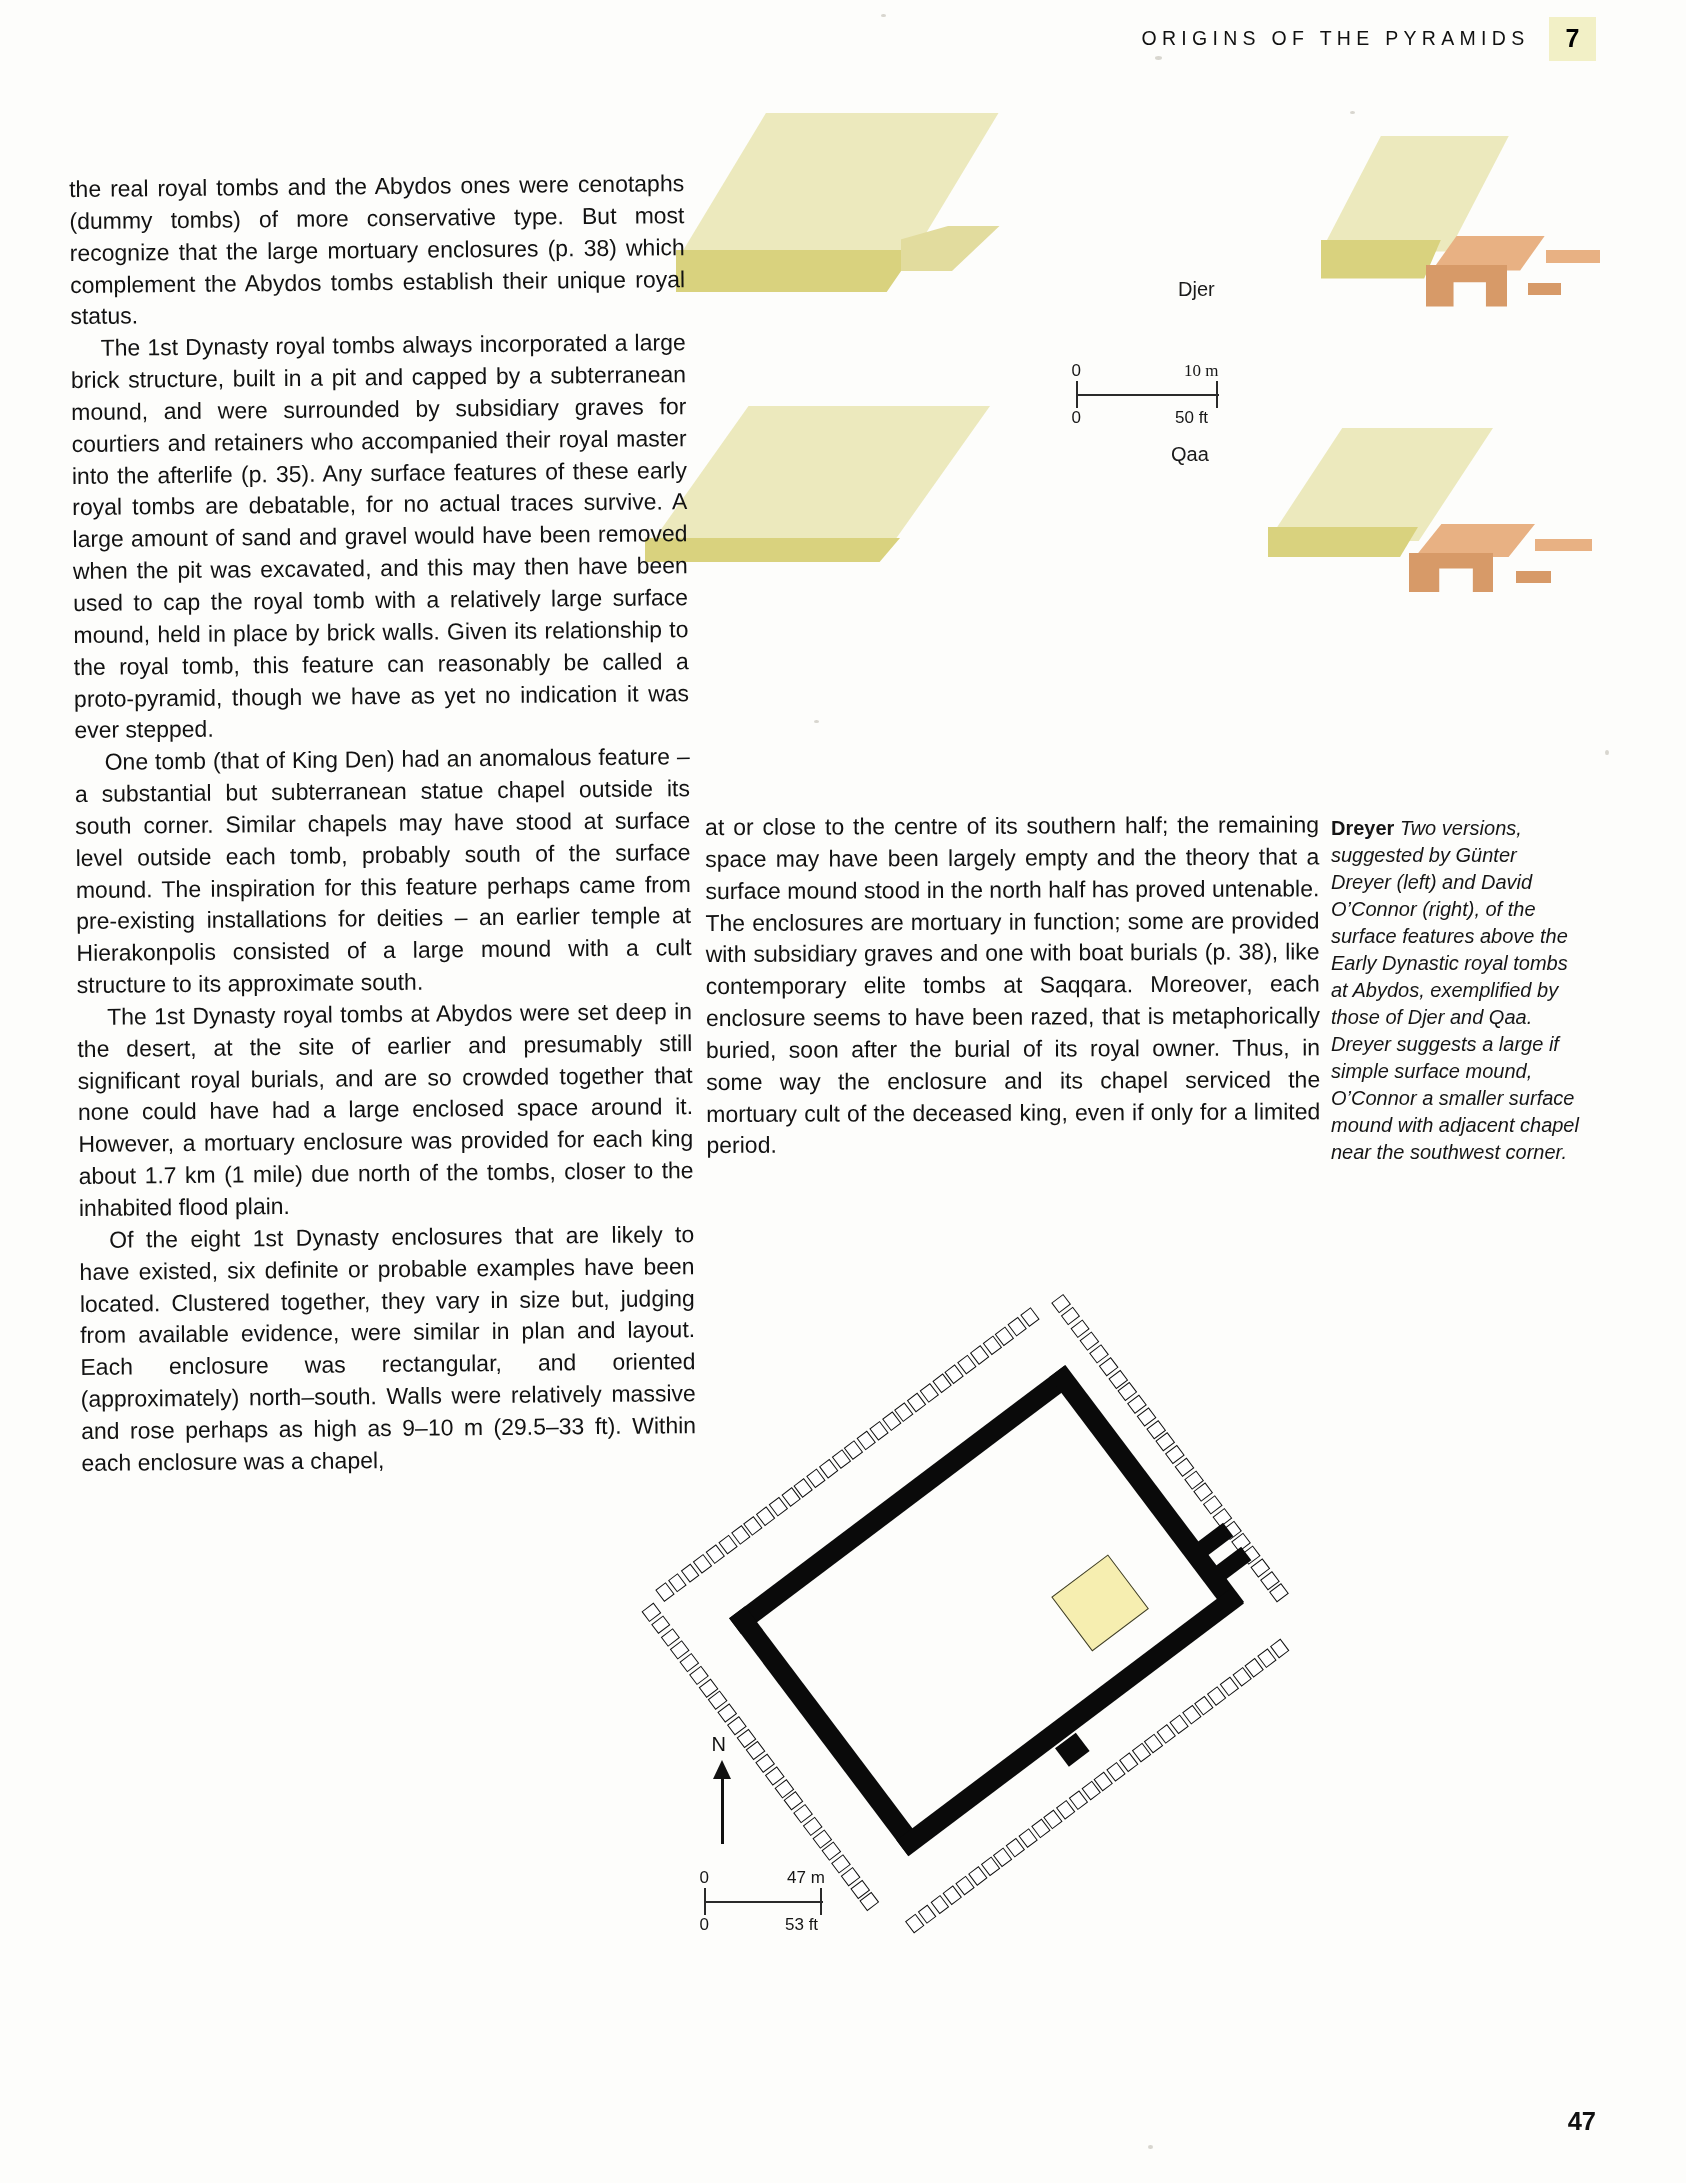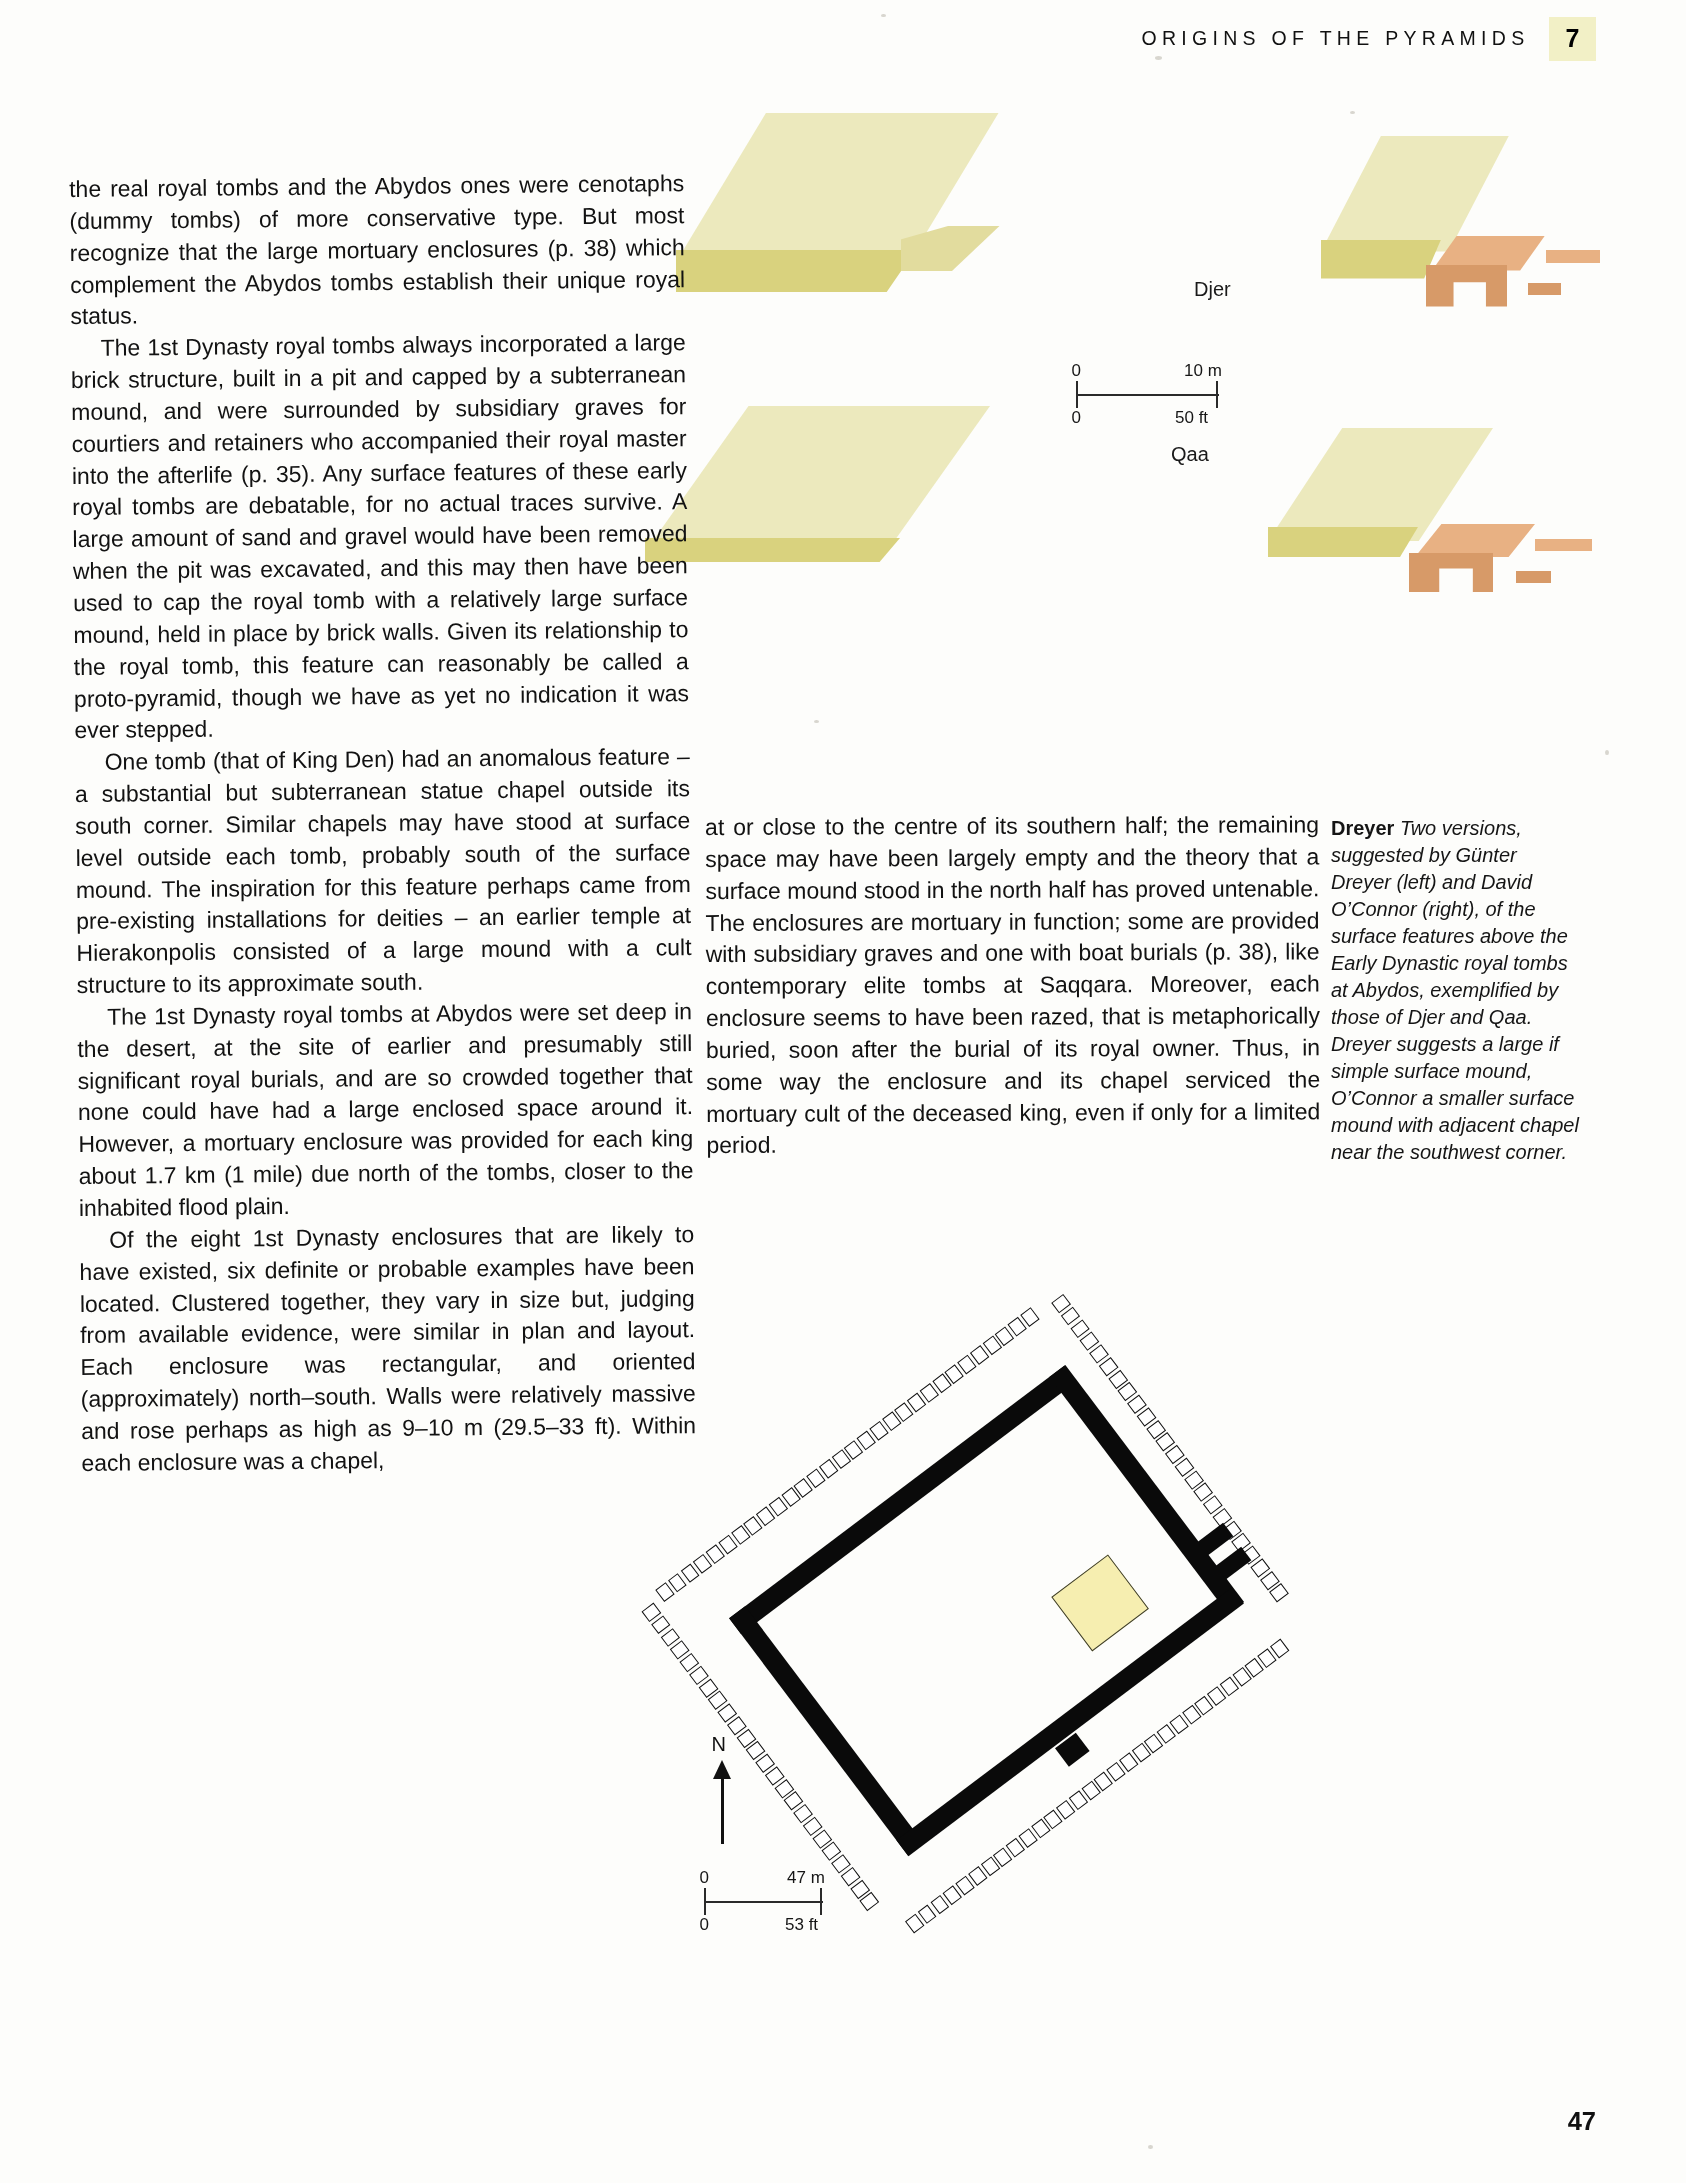--- a/index.html
+++ b/index.html
@@ -89,21 +89,21 @@
 
     <div class="mastaba" style="left:-22.5px;top:-15px;width:390px;height:195px;">
       <div class="slab-top" style="left:0;top:0;width:323px;height:150px;
                   clip-path:polygon(28% 0%,100% 0%,72% 100%,0% 100%);"></div>
       <div class="slab-front" style="left:0;top:137px;width:240px;height:42px;
                   clip-path:polygon(0% 0%,100% 0%,88% 100%,0% 100%);"></div>
       <div class="slab-side" style="left:225px;top:113px;width:99px;height:45px;
                   clip-path:polygon(0% 30%,48% 0%,100% 0%,52% 100%,0% 100%);"></div>
     </div>
 
-    <div class="lbl" style="left:480px;top:150px;margin-left:16px;">Djer</div>
+    <div class="lbl" style="left:480px;top:150px;">Djer</div>
 
     <div class="mastaba" style="left:623px;top:7.5px;width:300px;height:173px;">
       <div class="slab-top" style="left:0;top:0;width:188px;height:116px;
                   clip-path:polygon(32% 0%,100% 0%,68% 100%,0% 100%);"></div>
       <div class="slab-front" style="left:0;top:104px;width:120px;height:39px;
                   clip-path:polygon(0% 0%,100% 0%,86% 100%,0% 100%);"></div>
       <div class="chap" style="left:111px;top:100px;width:113px;height:35px;
                   clip-path:polygon(22% 0%,100% 0%,78% 100%,0% 100%);"></div>
       <div class="chap-d" style="left:105px;top:129px;width:81px;height:42px;
                   clip-path:polygon(0% 0%,100% 0%,100% 100%,74% 100%,74% 42%,34% 42%,34% 100%,0% 100%);"></div>
@@ -128,21 +128,21 @@
       <div class="chap" style="left:147px;top:96px;width:120px;height:33px;
                   clip-path:polygon(22% 0%,100% 0%,78% 100%,0% 100%);"></div>
       <div class="chap-d" style="left:141px;top:125px;width:84px;height:39px;
                   clip-path:polygon(0% 0%,100% 0%,100% 100%,76% 100%,76% 40%,36% 40%,36% 100%,0% 100%);"></div>
       <div class="chap" style="left:267px;top:111px;width:57px;height:12px;"></div>
       <div class="chap-d" style="left:248px;top:143px;width:35px;height:12px;"></div>
     </div>
 
     <div class="scalebar" style="left:375px;top:233px;width:195px;height:83px;">
       <div class="sb-txt" style="left:-1.5px;top:0px;">0</div>
-      <div class="sb-txt" style="left:111px;top:0px;">10 m</div>
+      <div class="sb-txt" style="left:111px;top:0px;font-family:Liberation Serif, serif;">10 m</div>
       <div class="sb-line" style="left:3px;top:33px;width:143px;"></div>
       <div class="sb-tick" style="left:3px;top:19.5px;height:27px;"></div>
       <div class="sb-tick" style="left:143px;top:19.5px;height:27px;"></div>
       <div class="sb-txt" style="left:-1.5px;top:47px;">0</div>
       <div class="sb-txt" style="left:102px;top:47px;">50 ft</div>
     </div>
   </div>
 
   <div class="col" id="col1">
     <p>the real royal tombs and the Abydos ones were cenotaphs (dummy tombs) of more conservative type. But most recognize that the large mortuary enclosures (p. 38) which complement the Abydos tombs establish their unique royal status.</p>

